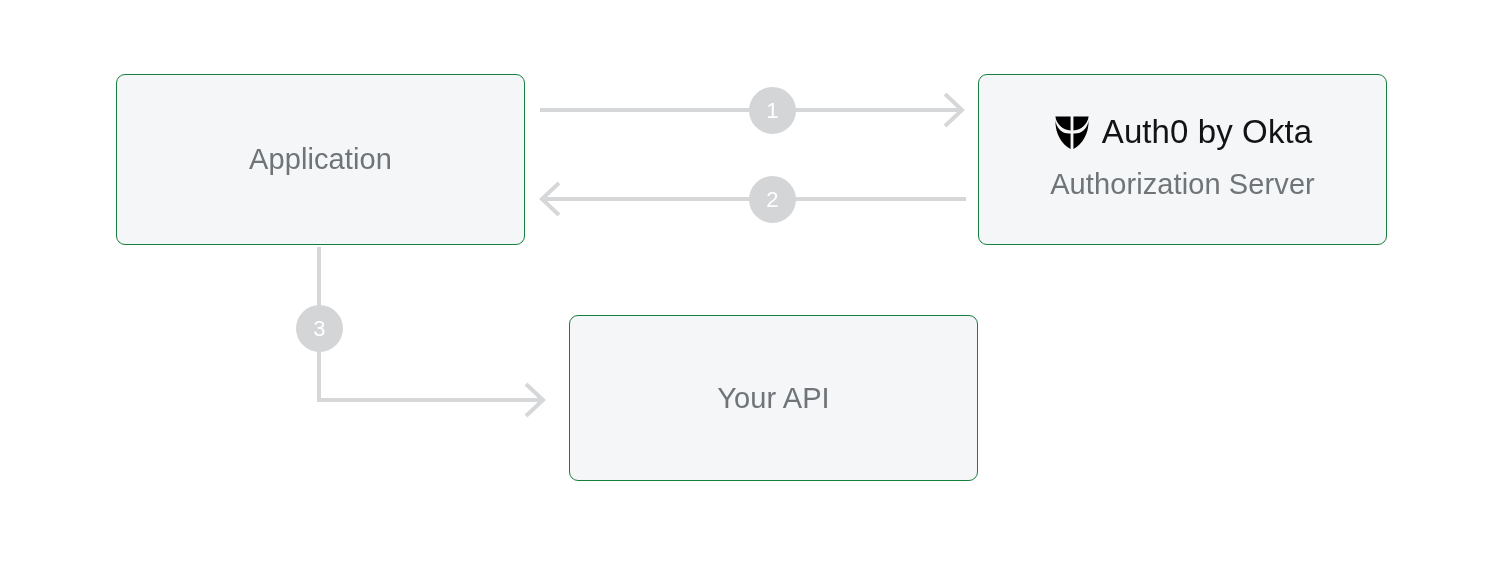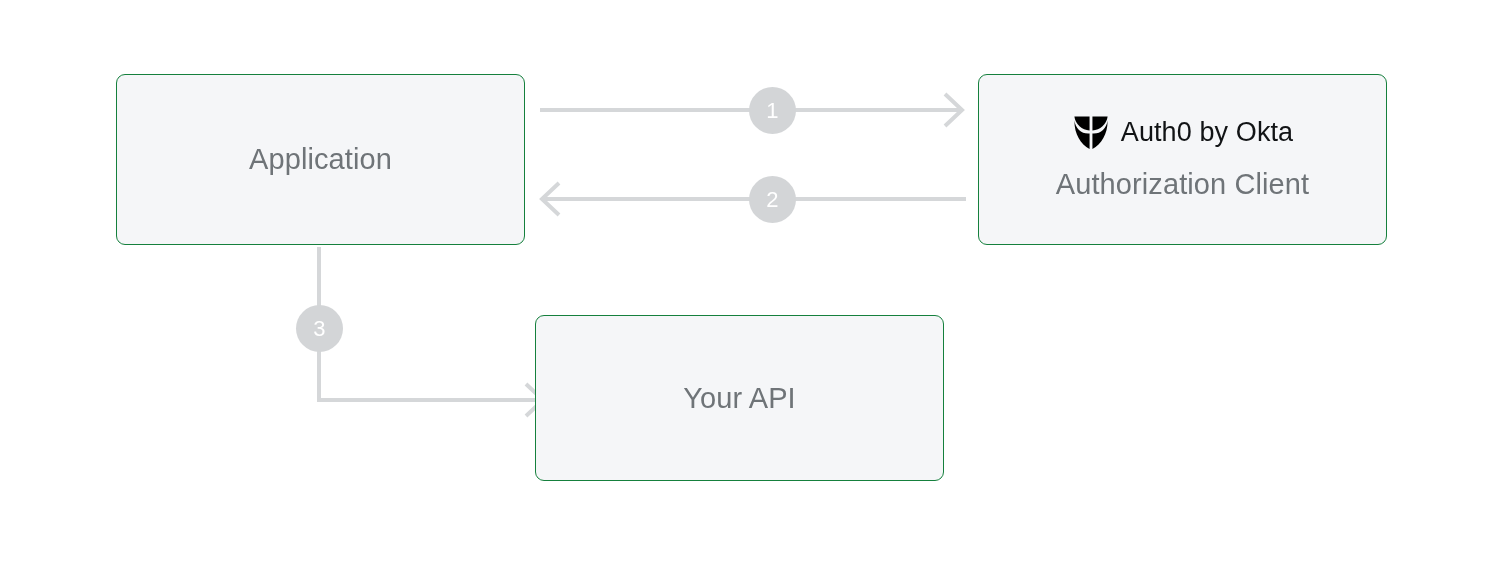--- a/index.html
+++ b/index.html
@@ -47,21 +47,21 @@
     width: 409px;
     height: 171px;
   }
   #node-authorization-server {
     left: 978px;
     top: 74px;
     width: 409px;
     height: 171px;
   }
   #node-your-api {
-    left: 535px;
+    left: 569px;
     top: 315px;
     width: 409px;
     height: 166px;
   }
 
   
   .brand-lockup {
     display: flex;
     align-items: center;
     justify-content: center;
@@ -69,21 +69,21 @@
     margin-bottom: 12px;
   }
   .brand-shield {
     display: block;
     width: 38px;
     height: 38px;
     flex: 0 0 auto;
   }
   .brand-wordmark {
     color: #111315;
-    font-size: 27px;
+    font-size: 33px;
     line-height: 30px;
     letter-spacing: 0.1px;
     white-space: nowrap;
   }
 
   
   #connector-layer {
     position: absolute;
     left: 0;
     top: 0;
@@ -162,21 +162,21 @@
         <path fill="#000000" d="M 4 6 L 29.6 6 L 29.6 29.6 C 16.6 28.2 6.0 20.0 4 6 Z"></path>
 
         <path fill="#000000" d="M 60 6 L 34.4 6 L 34.4 29.6 C 47.4 28.2 58.0 20.0 60 6 Z"></path>
 
         <path fill="#000000" d="M 4 12.5 C 4 36 14.5 52 29.6 60.5 L 29.6 34.4 C 16.6 35.8 6.0 26.5 4 12.5 Z"></path>
 
         <path fill="#000000" d="M 60 12.5 C 60 36 49.5 52 34.4 60.5 L 34.4 34.4 C 47.4 35.8 58.0 26.5 60 12.5 Z"></path>
       </svg>
       <div class="brand-wordmark">Auth0 by Okta</div>
     </div>
-    <div class="node-line">Authorization Client</div>
+    <div class="node-line">Authorization Server</div>
   </div>
 
   <div class="node-box" id="node-your-api">
     <div class="node-line">Your API</div>
   </div>
 
   <div class="step-badge" id="step-badge-1">
     <span class="step-badge-label">1</span>
   </div>
   <div class="step-badge" id="step-badge-2">

